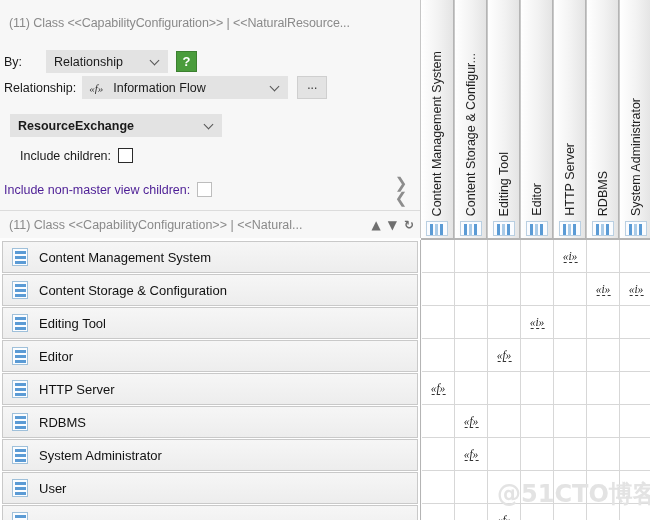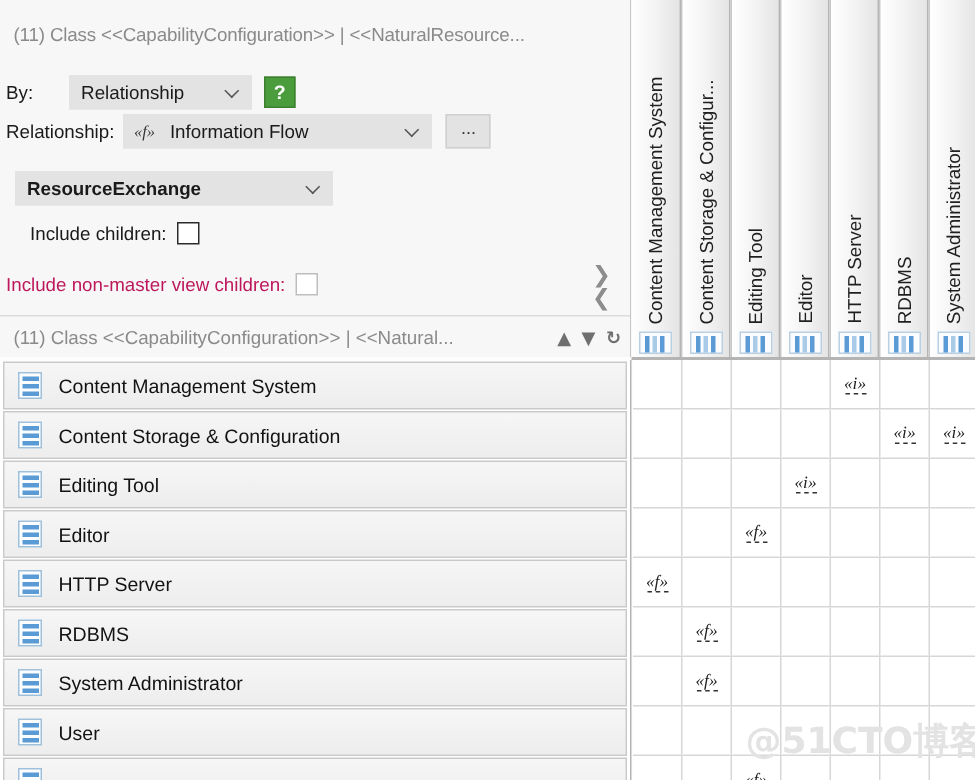--- a/index.html
+++ b/index.html
@@ -35,21 +35,21 @@
     letter-spacing: -0.1px;
   }
   .row-by {
     position: absolute; left: 4px; top: 50px;
     display: flex; align-items: center;
   }
   .lbl {
     font-size: 12.5px; color: #1a1a1a;
     white-space: nowrap;
   }
-  .lbl.dim { color: #be185d; }
+  .lbl.dim { color: #4c1d95; }
 
   .combo {
     position: relative;
     background: #e3e3e3;
     border: 1px solid #e3e3e3;
     height: 23px;
     display: flex; align-items: center;
     padding: 0 22px 0 7px;
     font-size: 12.5px;
     color: #1a1a1a;

